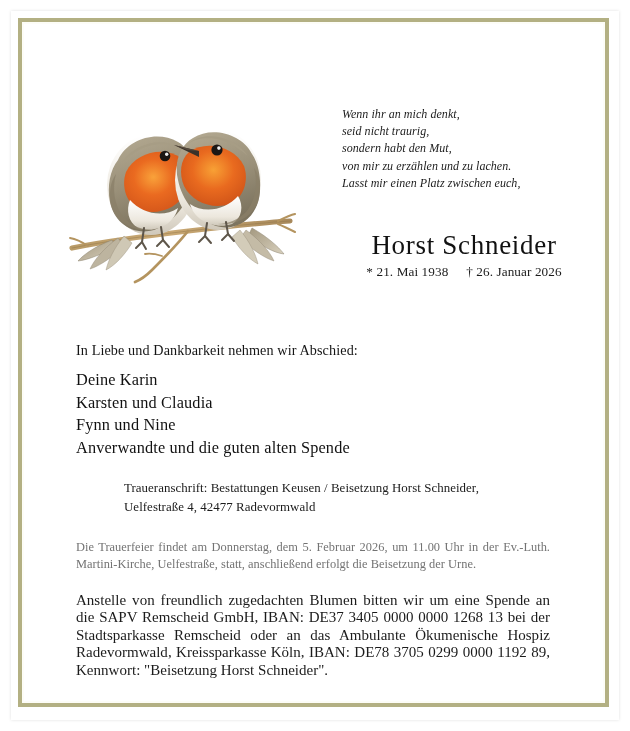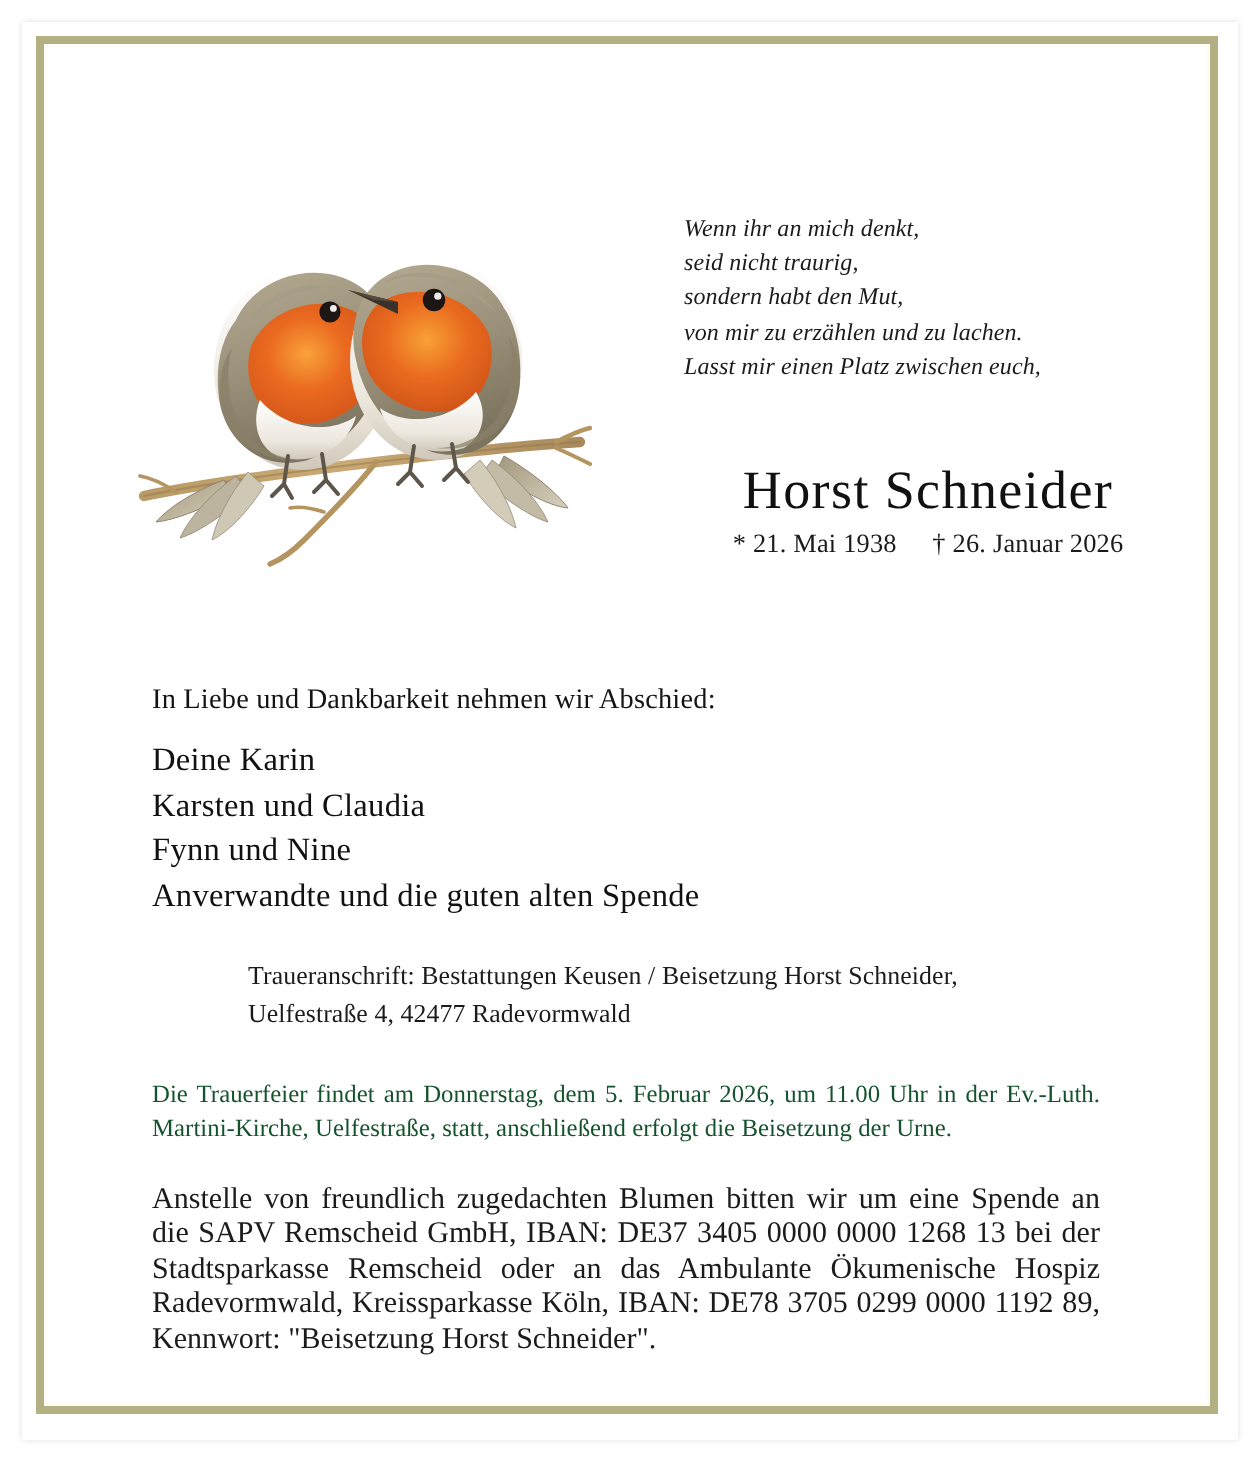--- a/index.html
+++ b/index.html
@@ -131,21 +131,21 @@
   }
   #mourning-address div { white-space: nowrap; }
 
   #ceremony {
     position: absolute;
     left: 76px;
     top: 539px;
     width: 474px;
     font-size: 12.4px;
     line-height: 17.4px;
-    color: #14532d;
+    color: #737373;
     text-align: justify;
     letter-spacing: 0.02px;
   }
 
   #donation {
     position: absolute;
     left: 76px;
     top: 592px;
     width: 474px;
     font-size: 15px;

